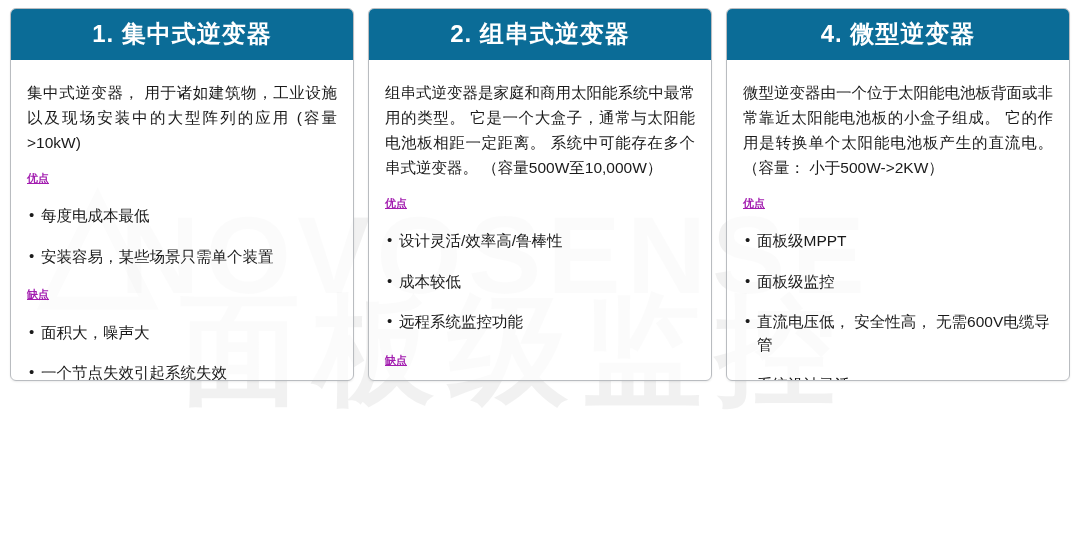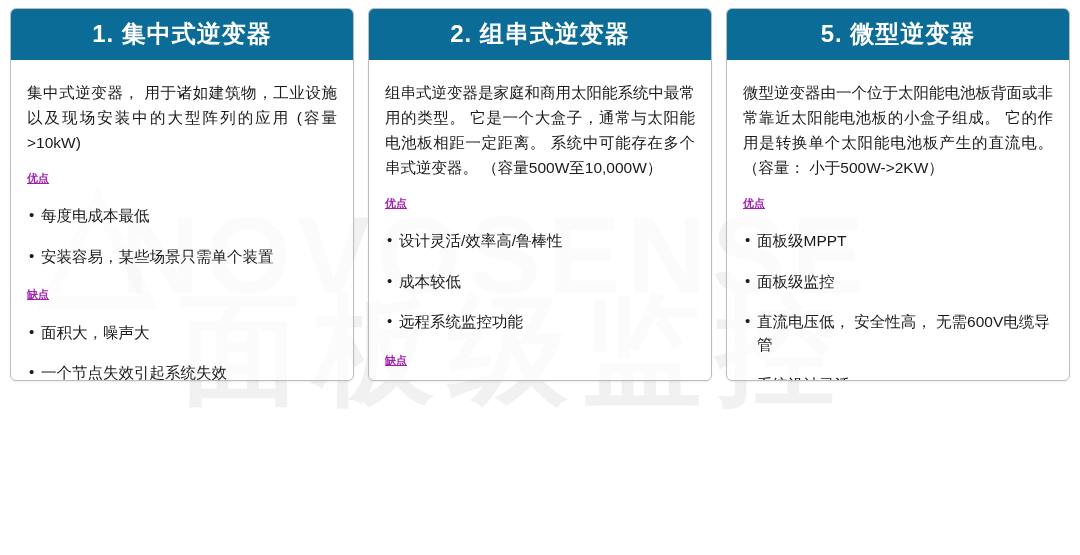--- a/index.html
+++ b/index.html
@@ -179,21 +179,21 @@
         <ul class="bullets">
           <li>无板级的MPPT功能</li>
           <li>无板级监控功能</li>
           <li>一个节点失效引起系统失效</li>
         </ul>
       </div>
     </div>
   </div>
 
   <div class="card">
-    <div class="card-header">5. 微型逆变器</div>
+    <div class="card-header">4. 微型逆变器</div>
     <div class="card-body">
       <p class="intro">微型逆变器由一个位于太阳能电池板背面或非常靠近太阳能电池板的小盒子组成。 它的作用是转换单个太阳能电池板产生的直流电。 （容量： 小于500W-&gt;2KW）</p>
 
       <div class="section">
         <div class="section-title">优点</div>
         <ul class="bullets">
           <li>面板级MPPT</li>
           <li>面板级监控</li>
           <li>直流电压低， 安全性高， 无需600V电缆导管</li>
           <li>系统设计灵活</li>

